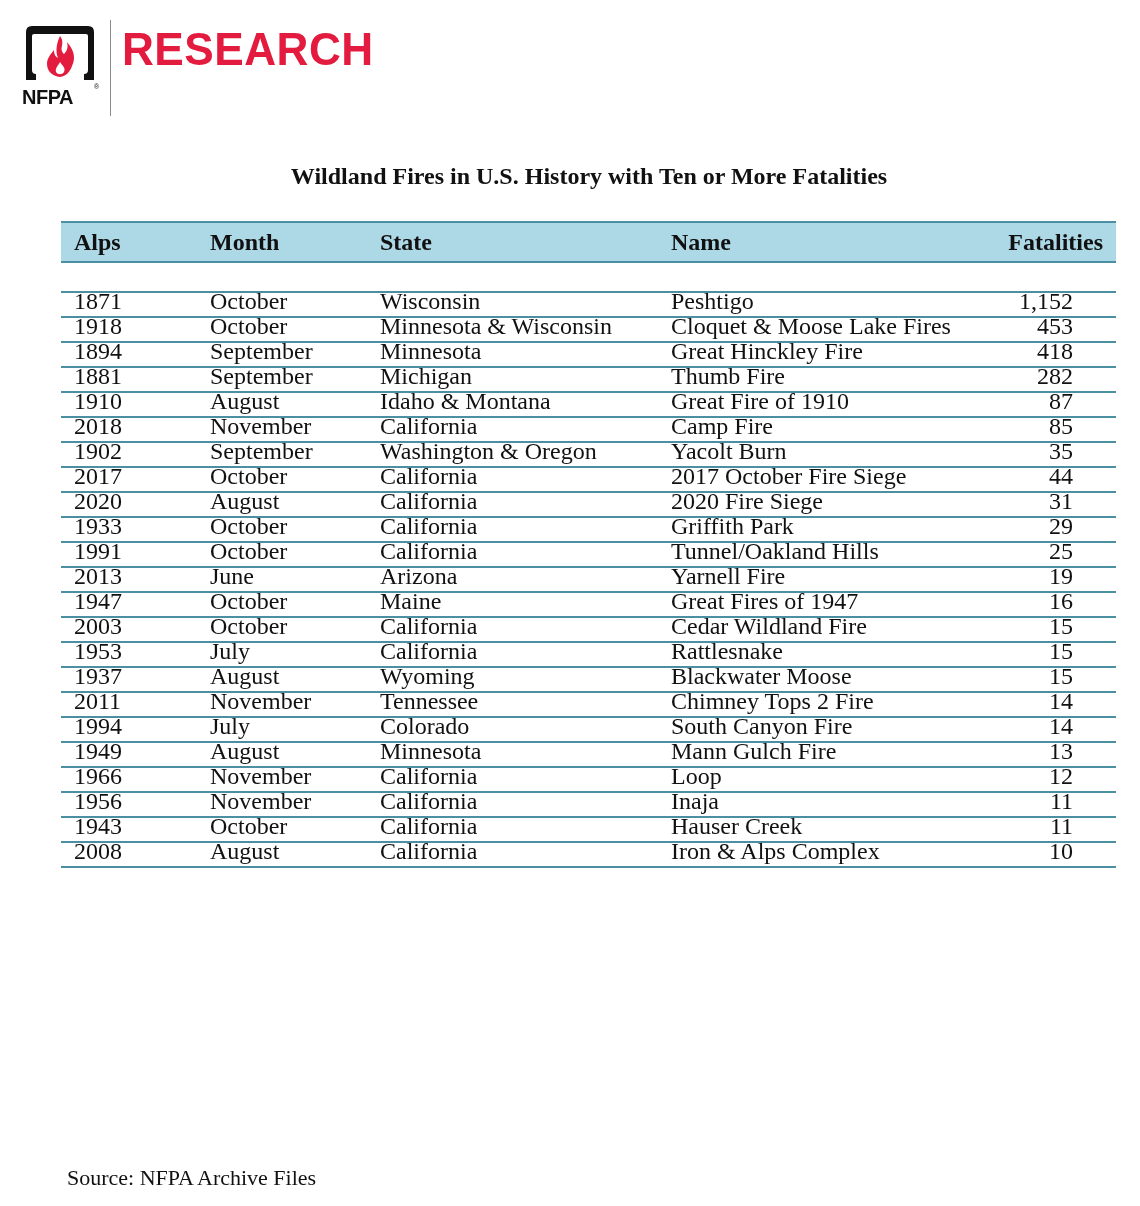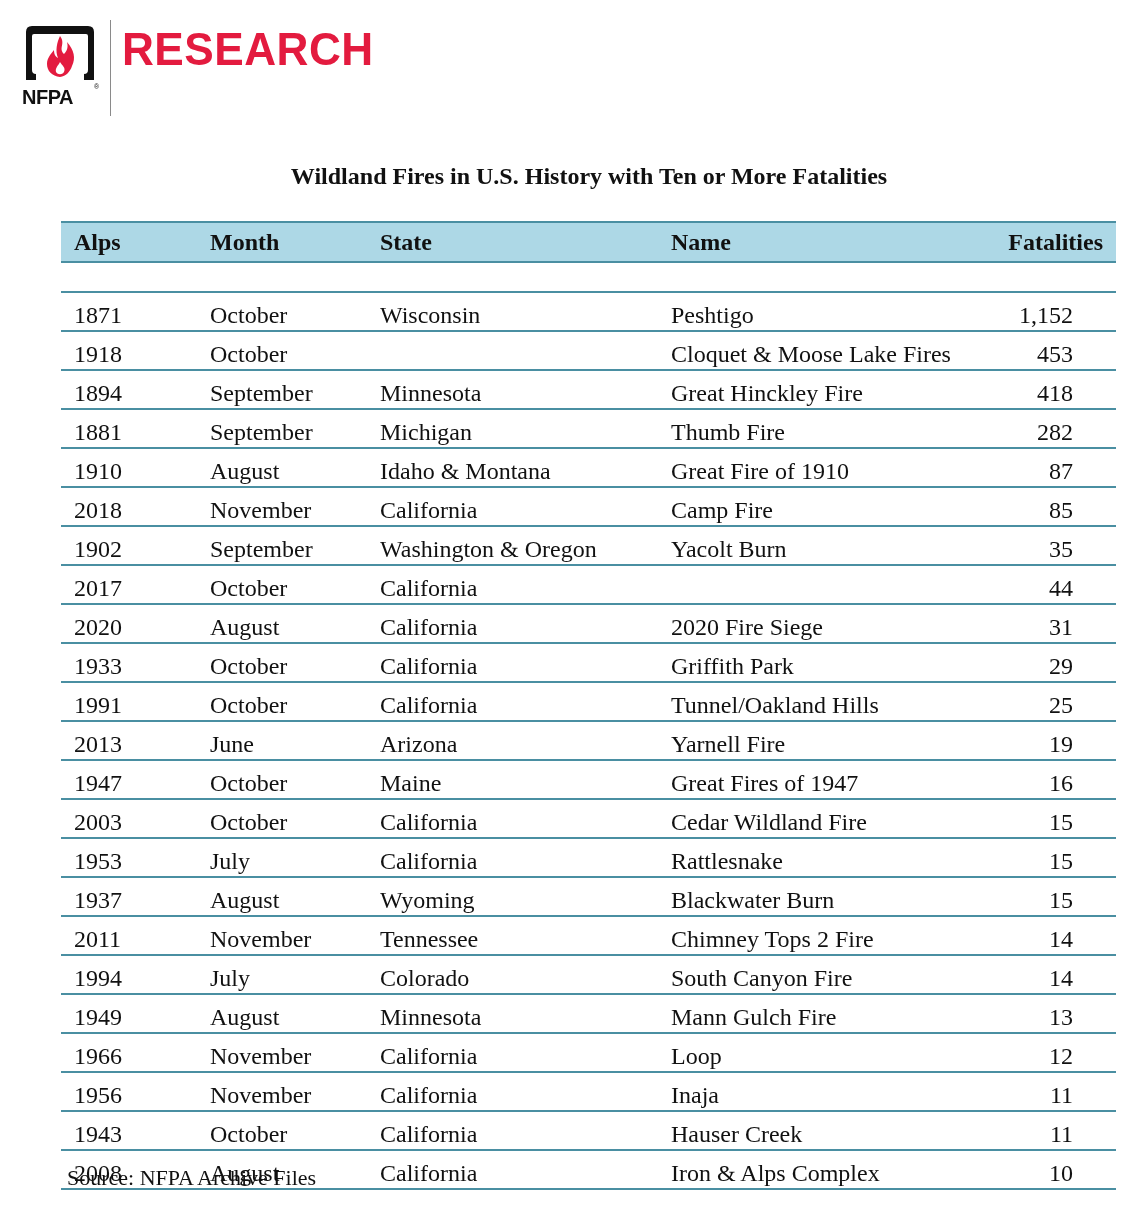--- a/index.html
+++ b/index.html
@@ -92,21 +92,21 @@
       border-top: 2px solid #4a8fa2;
       border-bottom: 2px solid #4a8fa2;
       position: relative;
     }
     .spacer-row {
       height: 28px;
       border-bottom: 2px solid #4a8fa2;
     }
     .row {
       position: relative;
-      height: 39px;
+      height: 25px;
       border-bottom: 2px solid #4a8fa2;
       box-sizing: border-box;
     }
     .cell {
       position: absolute;
       bottom: 3px;
       font-size: 24px;
       line-height: 1;
       white-space: nowrap;
     }
@@ -161,20 +161,21 @@
       <div class="row">
         <span class="cell c-year">1871</span>
         <span class="cell c-month">October</span>
         <span class="cell c-state">Wisconsin</span>
         <span class="cell c-name">Peshtigo</span>
         <span class="cell c-fat">1,152</span>
       </div>
       <div class="row">
         <span class="cell c-year">1918</span>
         <span class="cell c-month">October</span>
+        <span class="cell c-state">Minnesota &amp; Wisconsin</span>
         <span class="cell c-name">Cloquet &amp; Moose Lake Fires</span>
         <span class="cell c-fat">453</span>
       </div>
       <div class="row">
         <span class="cell c-year">1894</span>
         <span class="cell c-month">September</span>
         <span class="cell c-state">Minnesota</span>
         <span class="cell c-name">Great Hinckley Fire</span>
         <span class="cell c-fat">418</span>
       </div>
@@ -203,20 +204,21 @@
         <span class="cell c-year">1902</span>
         <span class="cell c-month">September</span>
         <span class="cell c-state">Washington &amp; Oregon</span>
         <span class="cell c-name">Yacolt Burn</span>
         <span class="cell c-fat">35</span>
       </div>
       <div class="row">
         <span class="cell c-year">2017</span>
         <span class="cell c-month">October</span>
         <span class="cell c-state">California</span>
+        <span class="cell c-name">2017 October Fire Siege</span>
         <span class="cell c-fat">44</span>
       </div>
       <div class="row">
         <span class="cell c-year">2020</span>
         <span class="cell c-month">August</span>
         <span class="cell c-state">California</span>
         <span class="cell c-name">2020 Fire Siege</span>
         <span class="cell c-fat">31</span>
       </div>
       <div class="row">
@@ -258,21 +260,21 @@
         <span class="cell c-year">1953</span>
         <span class="cell c-month">July</span>
         <span class="cell c-state">California</span>
         <span class="cell c-name">Rattlesnake</span>
         <span class="cell c-fat">15</span>
       </div>
       <div class="row">
         <span class="cell c-year">1937</span>
         <span class="cell c-month">August</span>
         <span class="cell c-state">Wyoming</span>
-        <span class="cell c-name">Blackwater Burn</span>
+        <span class="cell c-name">Blackwater Moose</span>
         <span class="cell c-fat">15</span>
       </div>
       <div class="row">
         <span class="cell c-year">2011</span>
         <span class="cell c-month">November</span>
         <span class="cell c-state">Tennessee</span>
         <span class="cell c-name">Chimney Tops 2 Fire</span>
         <span class="cell c-fat">14</span>
       </div>
       <div class="row">

